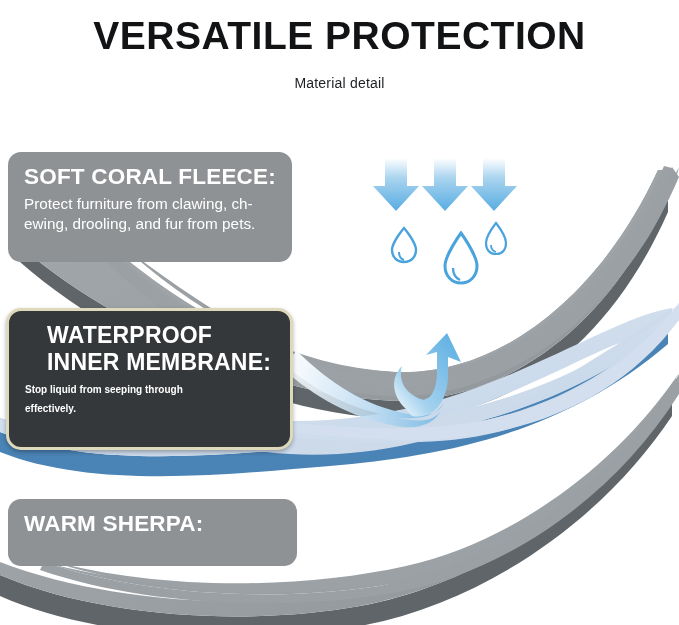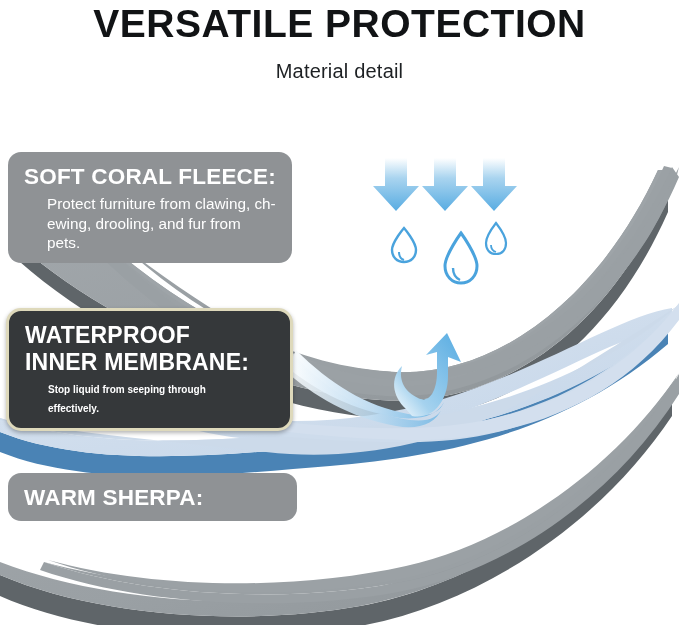--- a/index.html
+++ b/index.html
@@ -11,48 +11,48 @@
     overflow: hidden;
   }
   #poster {
     position: relative;
     width: 679px;
     height: 625px;
     background: #ffffff;
   }
 
   
-  .header { position: absolute; left: 0; top: 0; width: 679px; text-align: center; }
+  .header { position: absolute; left: 0; top: 12px; width: 679px; text-align: center; }
   .title {
     font-size: 39px;
     letter-spacing: 0.5px;
     font-weight: 700;
     color: #111315;
     line-height: 44px;
     padding-top: 2px;
     white-space: nowrap;
   }
   .subtitle {
-    font-size: 20px;
+    font-size: 14px;
     font-weight: 400;
     color: #1d2023;
     line-height: 30px;
     padding-top: 10px;
     letter-spacing: 0.2px;
   }
 
   
   .stage { position: absolute; left: 0; top: 0; width: 679px; height: 625px; }
   .stage svg { position: absolute; left: 0; top: 0; }
 
   
   .card {
     position: absolute;
     border-radius: 13px;
-    padding: 11px 16px 10px 16px;
+    padding: 11px 16px 29px 16px;
   }
   .card.gray {
     background: #8f9295;
   }
   .card.dark {
     background: #35383a;
     border: 3px solid #ded9bb;
     border-radius: 15px;
     box-shadow: 0 2px 4px rgba(0,0,0,0.30);
   }
@@ -60,38 +60,38 @@
     color: #ffffff;
     font-weight: 700;
     font-size: 22.5px;
     line-height: 27px;
     letter-spacing: 0.2px;
     white-space: pre-line;
   }
   .card.dark .card-title {
     font-size: 23px;
     line-height: 27px;
+    margin-left: 22px;
   }
   .card-body {
     color: #ffffff;
     font-size: 15.3px;
     line-height: 19.5px;
     padding-top: 4px;
     white-space: pre-line;
-    margin-left: 23px;
   }
   .card.dark .card-body {
     font-weight: 700;
     font-size: 10px;
     line-height: 19px;
   }
 
   #card-fleece  { left: 8px;  top: 152px; width: 284px; }
   #card-member  { left: 6px;  top: 308px; width: 287px; }
-  #card-sherpa  { left: 8px;  top: 473px; width: 289px; }
+  #card-sherpa  { left: 8px;  top: 499px; width: 289px; }
 </style>
 </head>
 <body>
 
 <div id="poster">
 
   <div class="stage">
     <svg width="679" height="625" viewBox="0 0 679 625" xmlns="http://www.w3.org/2000/svg">
       <defs>
         <linearGradient id="gradArrowDown" x1="0" y1="0" x2="0" y2="1">

